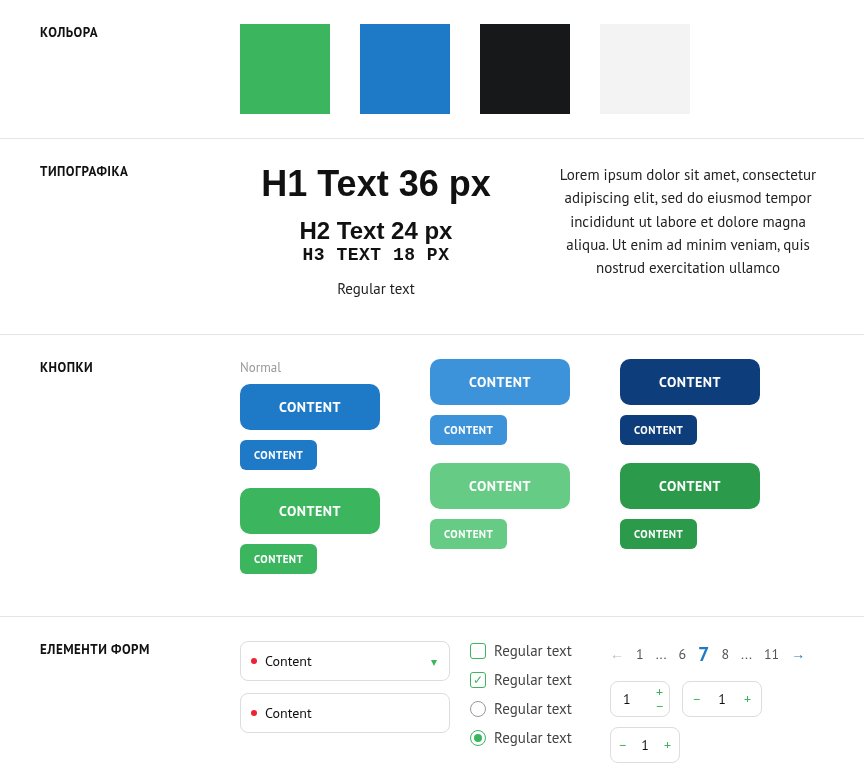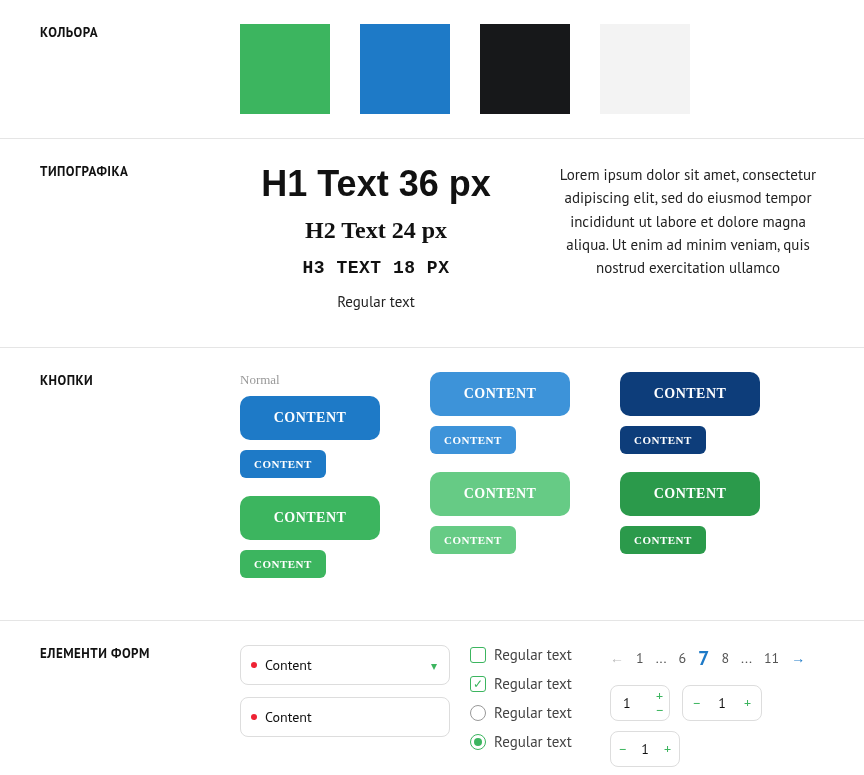--- a/index.html
+++ b/index.html
@@ -10,28 +10,28 @@
     .section-body { flex: 1; }
 
     
     .swatch-row { display: flex; gap: 30px; }
     .swatch { width: 90px; height: 90px; }
 
     
     .typo-row { display: flex; gap: 40px; text-align: center; }
     .typo-col { flex: 1; }
     .h1 { font-size: 36px; font-weight: 700; margin-bottom: 12px; font-family: 'Trebuchet MS', sans-serif; }
-    .h2 { font-size: 24px; font-weight: 700; margin-bottom: 14px; font-family: Liberation Serif, serif; }
+    .h2 { font-size: 24px; font-weight: 700; margin-bottom: 0; font-family: Liberation Sans, sans-serif; }
     .h3 { font-size: 18px; font-weight: 700; margin-bottom: 14px; letter-spacing: 0.5px; font-family: Liberation Mono, monospace; }
     .reg { font-size: 15px; margin-bottom: 12px; color: #222; }
     .labeltxt { font-size: 13px; color: #999; }
     .para { font-size: 15px; line-height: 1.55; color: #222; }
 
     
-    .btn-cols { display: flex; gap: 30px; font-family: Liberation Serif, serif; }
+    .btn-cols { display: flex; gap: 30px; }
     .btn-col { width: 160px; }
     .btn-state { font-size: 13px; color: #999; margin-bottom: 8px; }
     .btn-lg { display:inline-block; padding: 14px 28px; border-radius: 10px; color: #fff; font-weight: 700; font-size: 14px; letter-spacing: 0.5px; margin-bottom: 10px; text-align:center; min-width: 140px; }
     .btn-sm { display:inline-block; padding: 8px 14px; border-radius: 6px; color: #fff; font-weight: 700; font-size: 11px; letter-spacing: 0.5px; margin-bottom: 18px; }
     .blue-n { background:#1e7ac7; }
     .blue-h { background:#3d93d9; }
     .blue-p { background:#0d3d7a; }
     .green-n { background:#3cb55f; }
     .green-h { background:#66cb85; }
     .green-p { background:#2b9a4b; }

